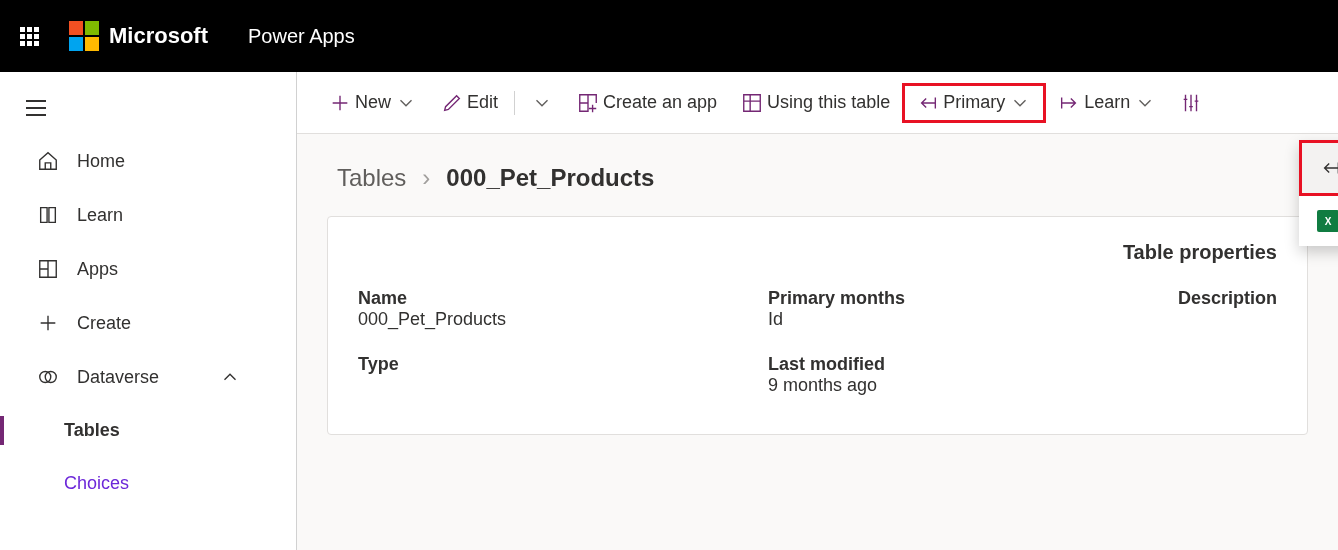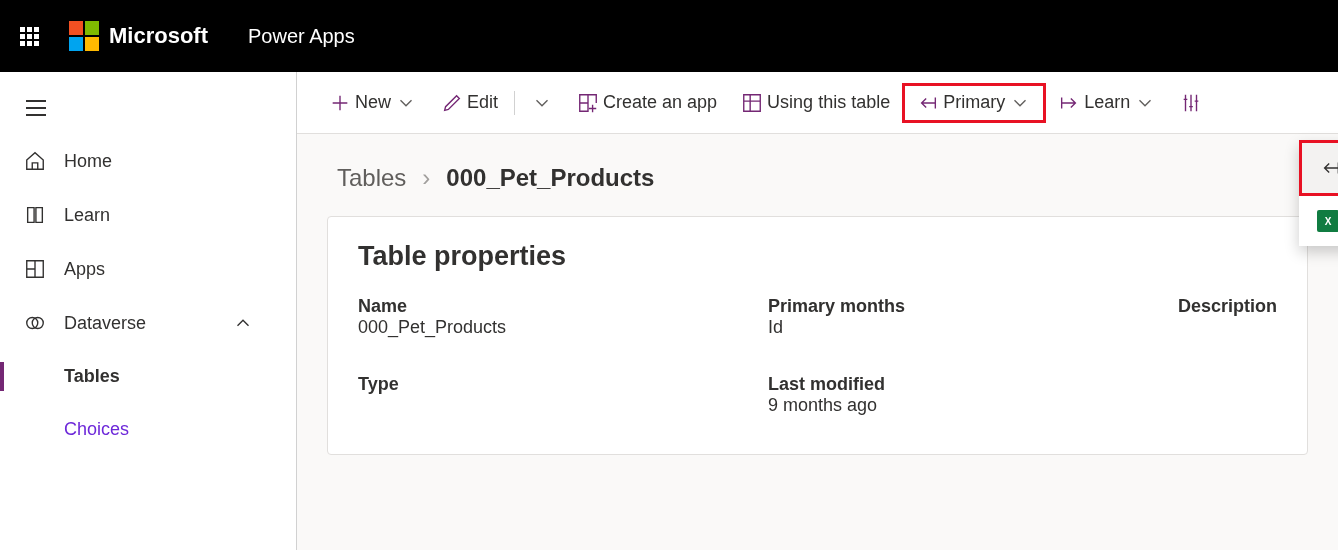--- a/index.html
+++ b/index.html
@@ -17,21 +17,21 @@
     .brand { font-size: 22px; font-weight: 600; margin-right: 40px; }
     .app-name { font-size: 20px; font-weight: 400; }
 
     .content-wrap { display: flex; height: calc(100% - 72px); }
 
     
     .sidebar { width: 298px; border-right: 1px solid #d1d1d1; background: #fff; display: flex; flex-direction: column; padding-top: 10px; }
     .hamburger { padding: 18px 26px; }
     .hamburger-icon { width: 20px; display: flex; flex-direction: column; gap: 5px; cursor: pointer; }
     .hamburger-icon span { height: 2px; background: #323130; }
-    .side-item { display: flex; align-items: center; padding: 16px 24px; font-size: 18px; color: #323130; cursor: pointer; position: relative; }
+    .side-item { display: flex; align-items: center; padding: 16px 37px; font-size: 18px; color: #323130; cursor: pointer; position: relative; }
     .side-item .icon { width: 22px; height: 22px; margin-right: 18px; display: flex; align-items: center; justify-content: center; }
     .side-item svg { width: 22px; height: 22px; stroke: #323130; fill: none; stroke-width: 1.5; }
     .side-item .chev { margin-left: auto; }
     .sub-item { padding: 16px 26px 16px 64px; font-size: 18px; cursor: pointer; position: relative; color: #6d28d9;}
     .sub-item.active { font-weight: 600; color: #323130; }
     .sub-item.active::before { content: ""; position: absolute; left: 0; top: 12px; bottom: 12px; width: 4px; background: #742774; }
 
     
     .main { flex: 1; background: #faf9f8; display: flex; flex-direction: column; position: relative; }
     .toolbar { display: flex; align-items: center; height: 62px; padding: 0 20px; border-bottom: 1px solid #e1dfdd; background: #fff; font-size: 18px; color: #323130; }
@@ -50,22 +50,22 @@
     .dd-highlight-box { border: 3px solid #e81123; }
     .excel-icon { background: #107c41; color: #fff; font-size: 10px; font-weight: bold; width: 22px; height: 22px; display: flex; align-items: center; justify-content: center; border-radius: 2px; }
 
     
     .page-body { padding: 30px 30px; }
     .breadcrumb { display: flex; align-items: center; gap: 16px; font-size: 24px; margin-bottom: 24px; margin-left: 10px;}
     .breadcrumb .bc-link { color: #605e5c; cursor: pointer; }
     .breadcrumb .bc-sep { color: #a19f9d; }
     .breadcrumb .bc-current { font-weight: 600; }
     .card { background: #fff; border: 1px solid #e1dfdd; border-radius: 4px; padding: 24px 30px; }
-    .card-title { font-size: 27px; font-weight: 600; margin-bottom: 24px; }
-    .prop-grid { display: grid; grid-template-columns: 410px 410px auto; row-gap: 22px; }
+    .card-title { font-size: 20px; font-weight: 600; margin-bottom: 24px; text-align: right; }
+    .prop-grid { display: grid; grid-template-columns: 410px 410px auto; row-gap: 10px; }
     .prop-label { font-weight: 600; font-size: 18px; }
     .prop-value { font-size: 18px; color: #323130; margin-bottom: 14px; }
   </style>
 </head>
 <body>
 
 <div class="top-header">
   <div class="waffle">
     <span></span>
       <span></span>
@@ -117,20 +117,28 @@
       <span class="icon">
           <svg viewBox="0 0 24 24">
             <path d="M3 3 H12 V12 H3 Z M12 3 H21 V21 H12 Z M3 12 H12 V21 H3 Z"></path>
           </svg>
         </span>
       <span>Apps</span>
     </div>
     <div class="side-item">
       <span class="icon">
           <svg viewBox="0 0 24 24">
+            <path d="M12 4 V20 M4 12 H20"></path>
+          </svg>
+        </span>
+      <span>Create</span>
+    </div>
+    <div class="side-item">
+      <span class="icon">
+          <svg viewBox="0 0 24 24">
             <circle cx="9" cy="12" r="6"></circle>
             <circle cx="15" cy="12" r="6"></circle>
           </svg>
         </span>
       <span>Dataverse</span>
       <span class="icon chev">
           <svg viewBox="0 0 24 24">
             <path d="M6 15 L12 9 L18 15"></path>
           </svg>
         </span>

